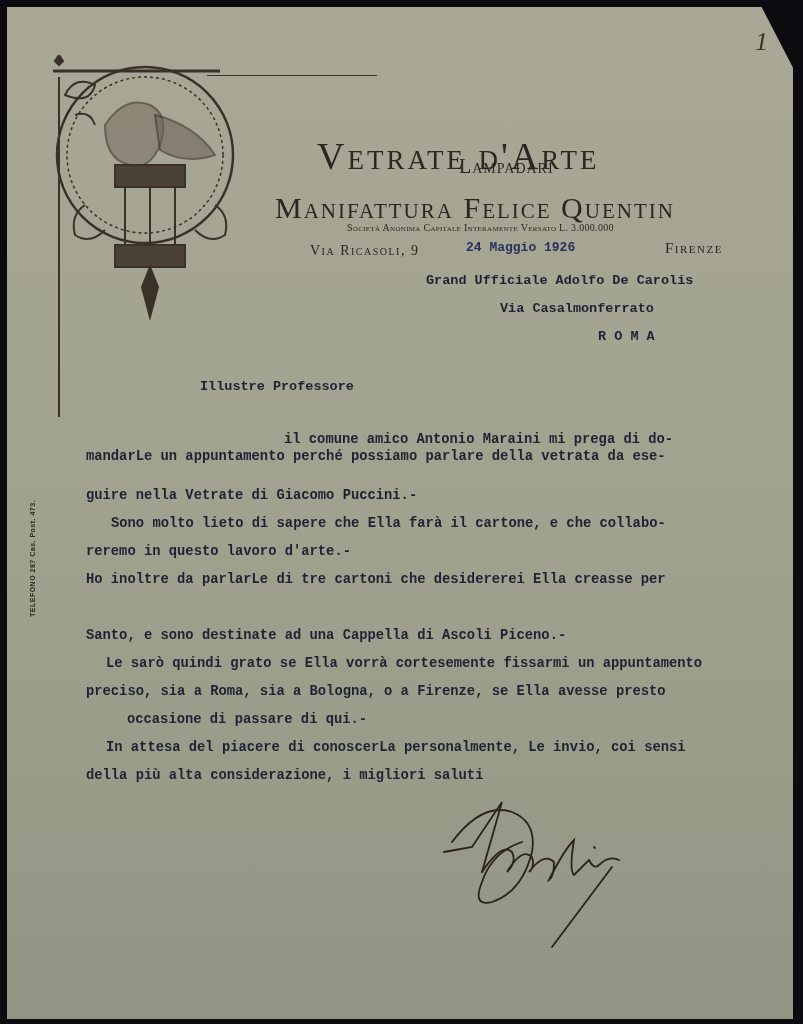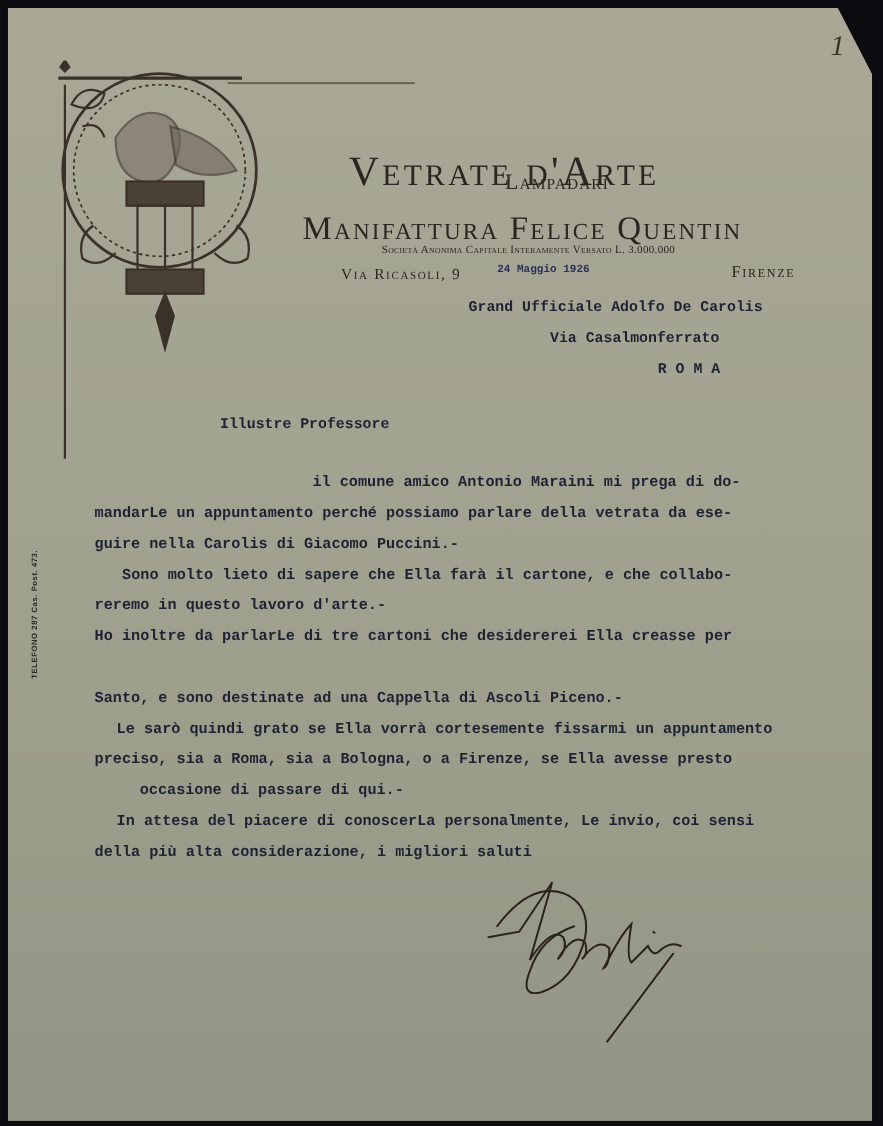--- a/index.html
+++ b/index.html
@@ -11,21 +11,21 @@
   }
   .abs { position:absolute; }
   .serif { font-family: "Liberation Serif", "DejaVu Serif", serif; color:#2b2620; }
   .mono { font-family: "Liberation Mono", "DejaVu Sans Mono", monospace; color:#1f2233; font-weight:bold; }
   .h1 { left:310px; top:92px; font-size:38px; letter-spacing:3px; font-variant: small-caps; margin-top: 35px; }
   .h2 { left:452px; top:148px; font-size:20px; letter-spacing:1px; font-variant: small-caps; }
   .h3 { left:268px; top:172px; font-size:30px; letter-spacing:2px; font-variant: small-caps; margin-top: 12px; }
   .h4 { left:340px; top:215px; font-size:10px; letter-spacing:0.3px; font-variant: small-caps; }
   .addr { left:303px; top:236px; font-size:14px; letter-spacing:1.5px; font-variant: small-caps; }
   .city { left:658px; top:233px; font-size:15px; letter-spacing:1.5px; font-variant: small-caps; }
-  .date { left:445px; top:233px; font-size:10px; color:#27315a; }
+  .date { left:459px; top:233px; font-size:13px; color:#27315a; }
   .tel { left:22px; top:610px; transform: rotate(-90deg); transform-origin: left top; font-family:"Liberation Sans", sans-serif; font-size:7px; font-weight:bold; color:#2b2a22; letter-spacing:0.5px; white-space:nowrap; }
   .pagenum { left:748px; top:20px; font-family:"Liberation Serif", serif; font-size:26px; color:#3a3428; font-style:italic; }
   .rec { font-size:13.5px; }
   .body-line { font-size:13.8px; white-space:pre; }
   .logo { left:38px; top:48px; }
   .rule-h { left:200px; top:68px; width:170px; height:1px; background:#3a3128; }
   .rule-v { left:51px; top:70px; width:1.5px; height:340px; background:#3a3128; }
   .sig { left:415px; top:775px; }
 </style>
 </head>
@@ -69,22 +69,22 @@
 
   <div class="abs tel">TELEFONO 287  Cas. Post. 473.</div>
 
   <div class="abs mono rec" style="left:419px; top:266px;">Grand Ufficiale Adolfo De Carolis</div>
   <div class="abs mono rec" style="left:476px; top:294px;margin-left:17px;">Via Casalmonferrato</div>
   <div class="abs mono rec" style="left:591px; top:322px;">R O M A</div>
 
   <div class="abs mono rec" style="left:193px; top:372px;">Illustre Professore</div>
 
   <div class="abs mono body-line" style="left:277px; top:425px;">il comune amico Antonio Maraini mi prega di do-</div>
-  <div class="abs mono body-line" style="left:79px;  top:453px;">mandarLe un appuntamento perché possiamo parlare della vetrata da ese-</div>
-  <div class="abs mono body-line" style="left:79px;  top:481px;">guire nella Carolis di Giacomo Puccini.-</div>
+  <div class="abs mono body-line" style="left:79px;  top:442px;">mandarLe un appuntamento perché possiamo parlare della vetrata da ese-</div>
+  <div class="abs mono body-line" style="left:79px;  top:481px;">guire nella Vetrate di Giacomo Puccini.-</div>
   <div class="abs mono body-line" style="left:79px;  top:537px;">reremo in questo lavoro d'arte.-</div>
   <div class="abs mono body-line" style="left:104px; top:509px;">Sono molto lieto di sapere che Ella farà il cartone, e che collabo-</div>
   <div class="abs mono body-line" style="left:79px;  top:565px;">Ho inoltre da parlarLe di tre cartoni che desidererei Ella creasse per</div>
   <div class="abs mono body-line" style="left:79px;  top:621px;">Santo, e sono destinate ad una Cappella di Ascoli Piceno.-</div>
   <div class="abs mono body-line" style="left:99px;  top:649px;">Le sarò quindi grato se Ella vorrà cortesemente fissarmi un appuntamento</div>
   <div class="abs mono body-line" style="left:79px;  top:677px;">preciso, sia a Roma, sia a Bologna, o a Firenze, se Ella avesse presto</div>
   <div class="abs mono body-line" style="left:79px;  top:705px;margin-left:41px;">occasione di passare di qui.-</div>
   <div class="abs mono body-line" style="left:99px;  top:733px;">In attesa del piacere di conoscerLa personalmente, Le invio, coi sensi</div>
   <div class="abs mono body-line" style="left:79px;  top:761px;">della più alta considerazione, i migliori saluti</div>
 

